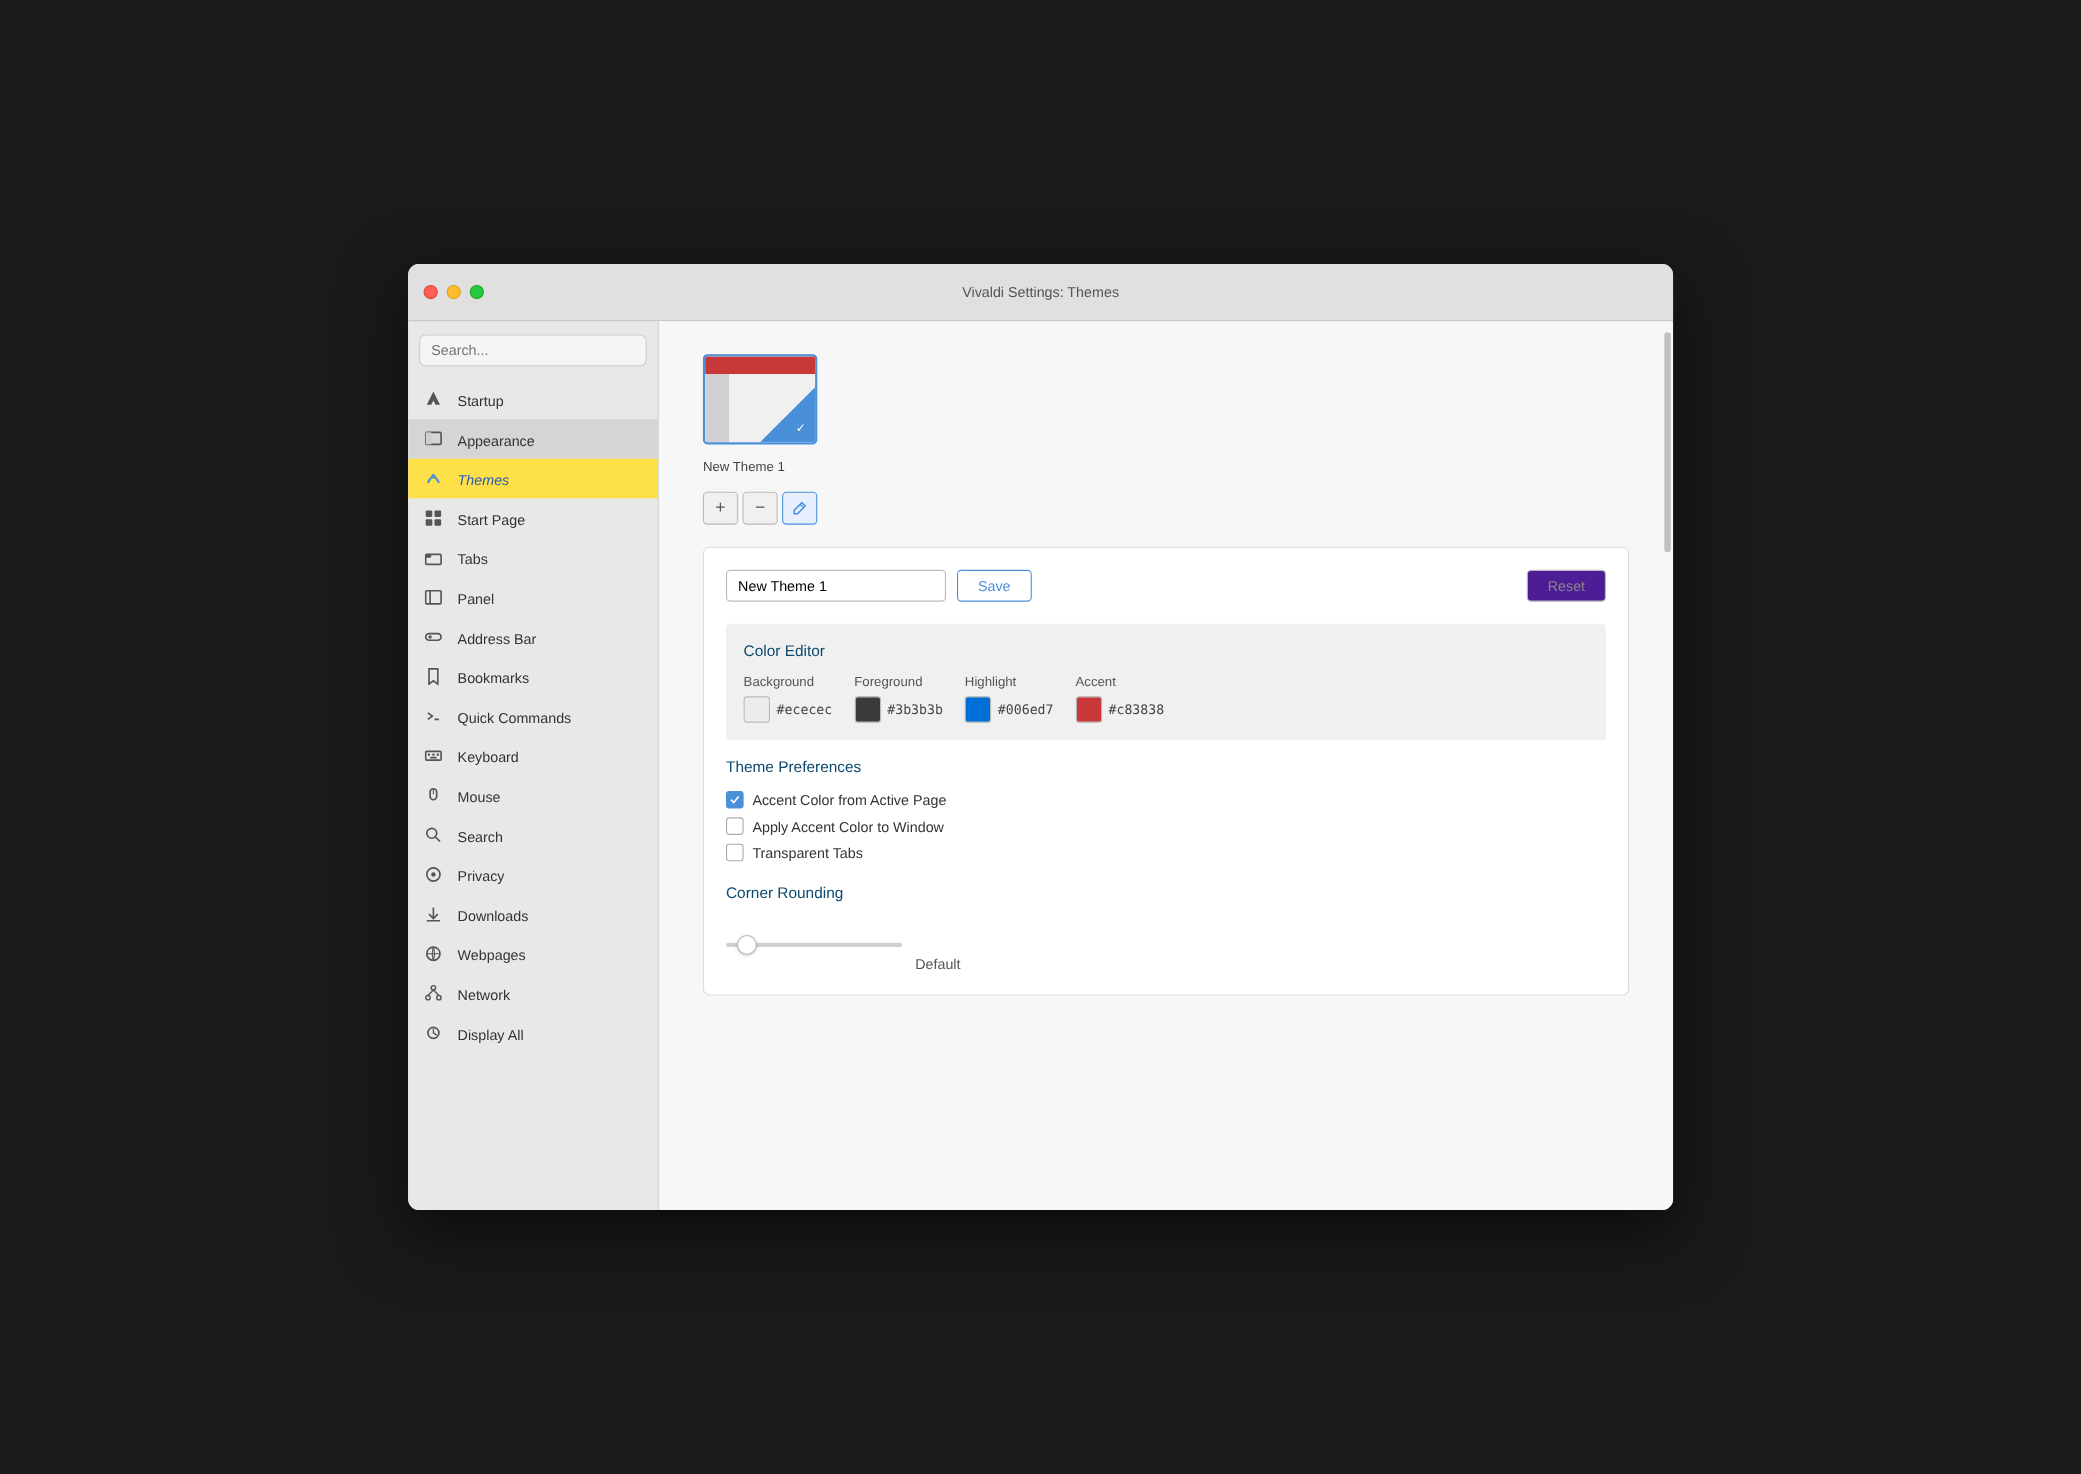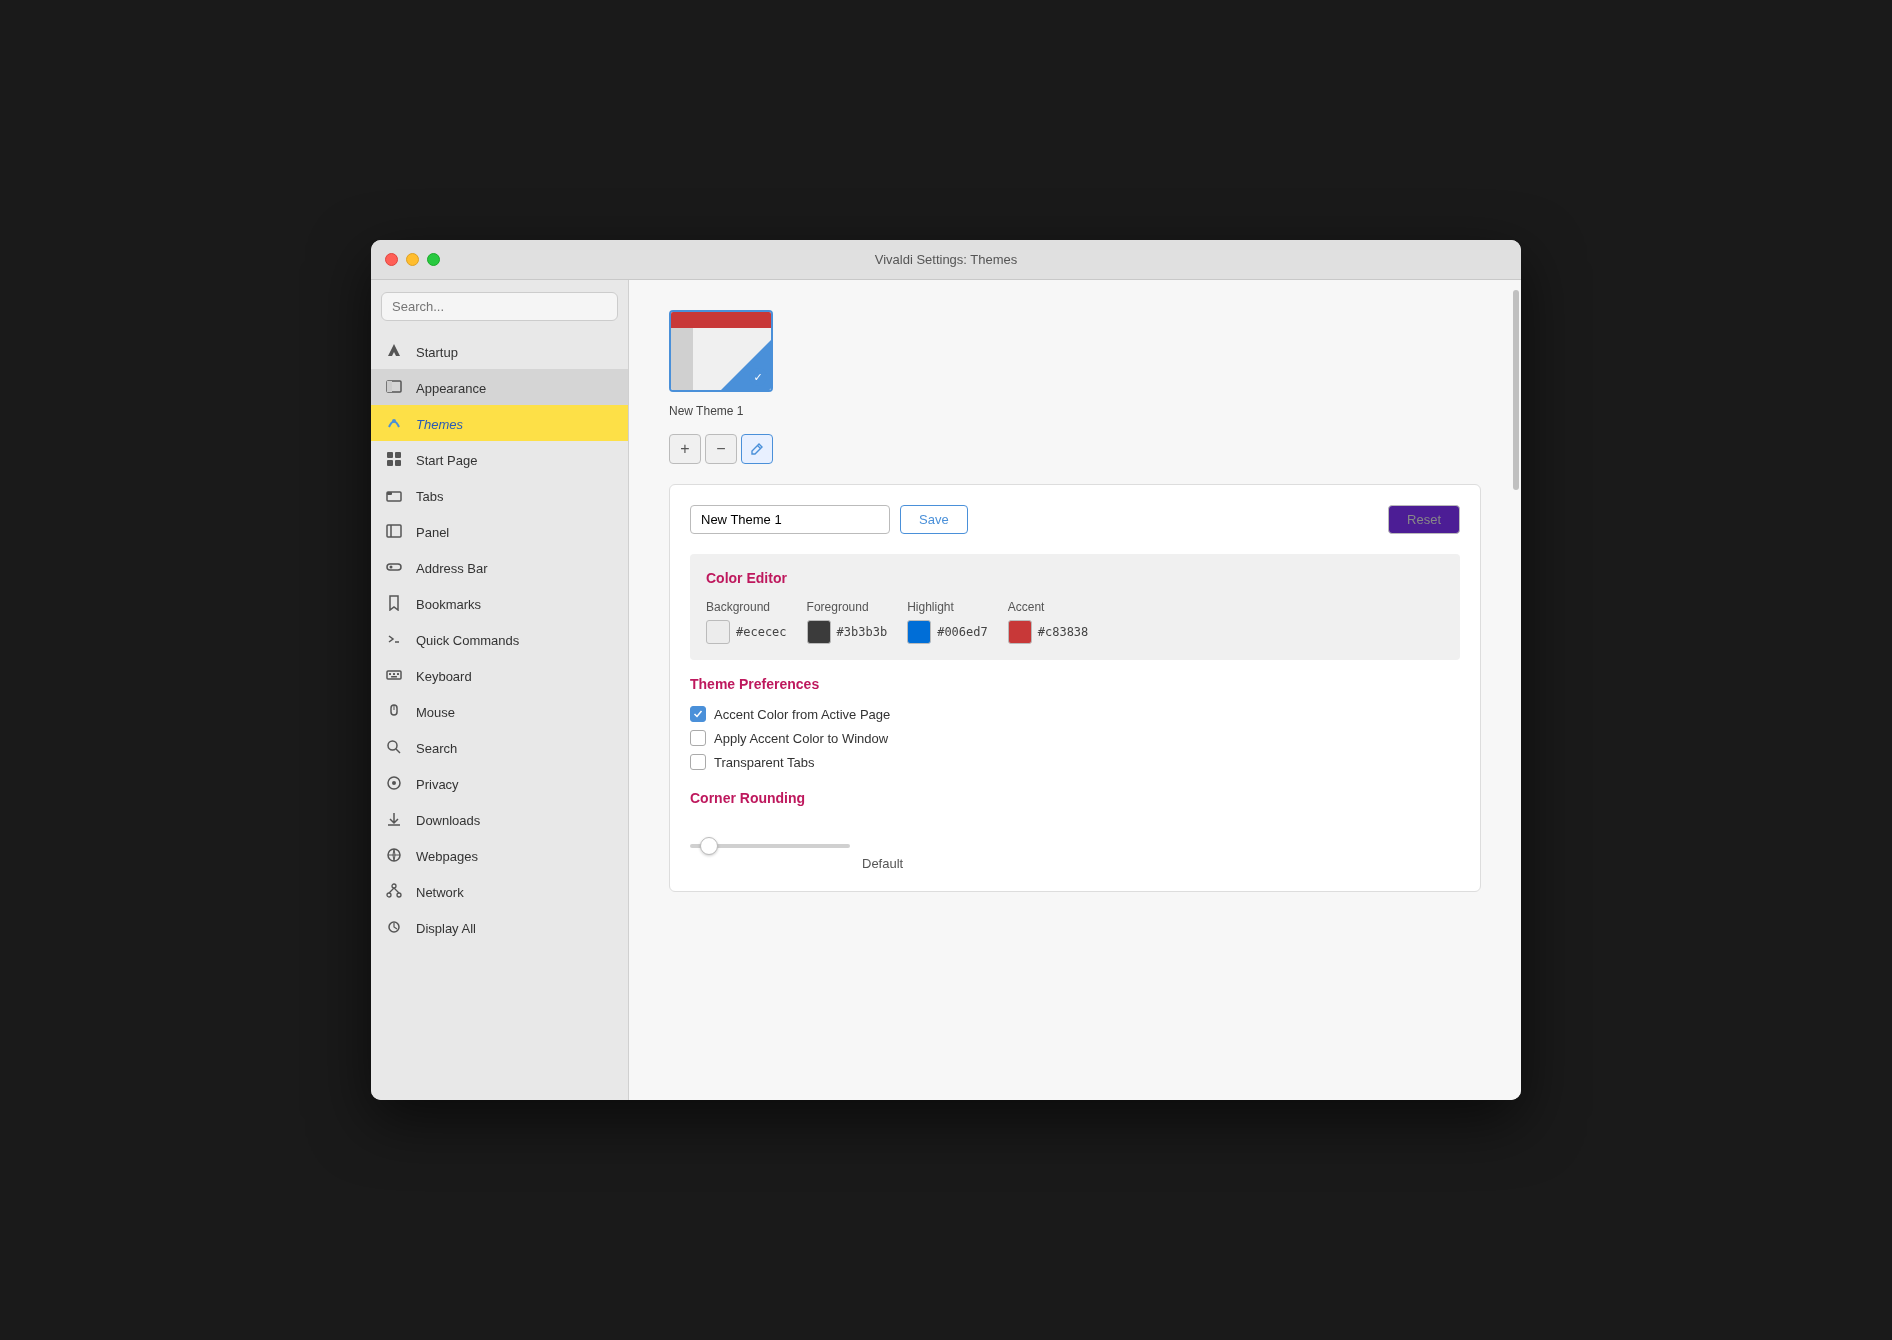--- a/index.html
+++ b/index.html
@@ -16,21 +16,21 @@
       height: 860px;
       background: #ececec;
       border-radius: 10px;
       overflow: hidden;
       box-shadow: 0 20px 60px rgba(0,0,0,0.6);
       display: flex;
       flex-direction: column;
     }
     .titlebar {
       background: #e0e0e0;
-      height: 40px;
+      height: 52px;
       display: flex;
       align-items: center;
       padding: 0 14px;
       border-bottom: 1px solid #c8c8c8;
       position: relative;
       flex-shrink: 0;
     }
     .traffic-lights {
       display: flex;
       gap: 8px;
@@ -52,21 +52,21 @@
       font-size: 13px;
       color: #555;
       font-weight: 400;
     }
     .window-body {
       display: flex;
       flex: 1;
       overflow: hidden;
     }
     .sidebar {
-      width: 258px;
+      width: 228px;
       background: #e8e8e8;
       border-right: 1px solid #d0d0d0;
       display: flex;
       flex-direction: column;
       flex-shrink: 0;
       overflow-y: auto;
     }
     .search-box {
       margin: 12px 10px;
       position: relative;
@@ -253,22 +253,22 @@
       background: #4c1d95;
       color: #888;
       border-radius: 4px;
       padding: 6px 18px;
       font-size: 13px;
       cursor: pointer;
       margin-left: auto;
     }
     .section-title {
       font-size: 14px;
-      font-weight: 700;
-      color: #be185d;
+      font-weight: 400;
+      color: #0c4a6e;
       margin-bottom: 14px;
     }
     .color-editor-section {
       background: #f0f0f0;
       border-radius: 4px;
       padding: 16px;
       margin-bottom: 16px;
     }
     .color-grid {
       display: flex;

